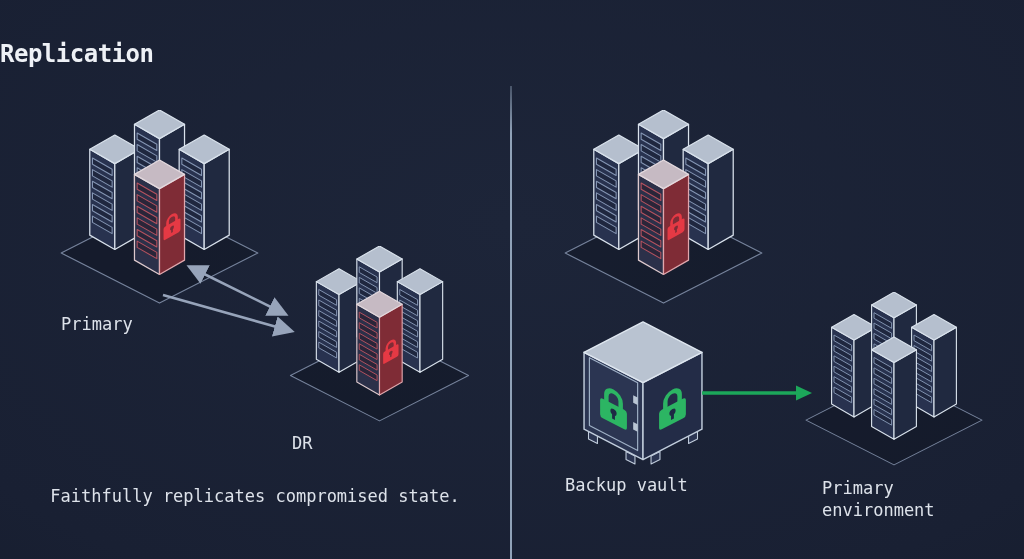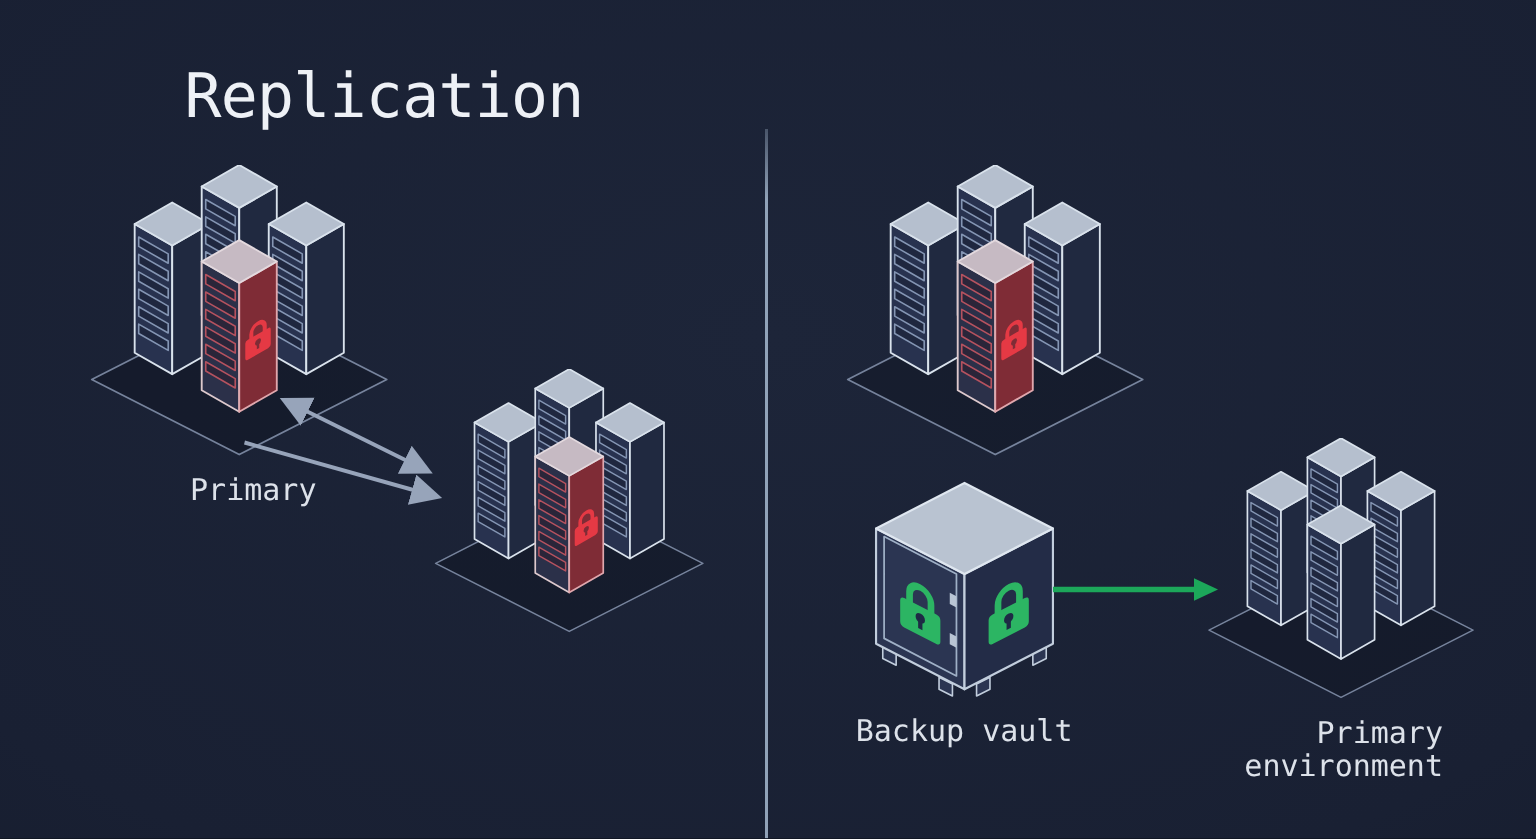--- a/index.html
+++ b/index.html
@@ -3,22 +3,22 @@
 <meta charset="utf-8">
 <style>
   html,body{margin:0;padding:0;background:#0e1420;}
   .stage{
     position:relative;width:1024px;height:559px;overflow:hidden;
     background:radial-gradient(120% 130% at 50% 40%, #1d2539 0%, #192033 55%, #121826 100%);
     font-family:"DejaVu Sans Mono","Liberation Mono",monospace;
     color:#e9edf4;
   }
   .abs{position:absolute;}
-  .title{font-size:41px;font-weight:400;letter-spacing:-0.5px;color:#eef1f6;text-align:center;}
-  .label{font-size:20px;font-weight:400;color:#dde2ea;text-align:right;}
+  .title{font-size:24px;font-weight:700;letter-spacing:-0.5px;color:#eef1f6;}
+  .label{font-size:17px;font-weight:400;color:#dde2ea;text-align:left;}
   .caption{font-size:17px;color:#dde2ea;white-space:nowrap;text-align:center;}
   .divider{width:2px;background:linear-gradient(180deg,rgba(157,176,198,.35) 0%,rgba(157,176,198,.9) 10%,rgba(157,176,198,.9) 100%);}
 
   
   .t-top{fill:#b5bfce;stroke:#d9e2ec;stroke-width:1.4;stroke-linejoin:round;}
   .t-left{fill:#28324f;stroke:#d9e2ec;stroke-width:1.4;stroke-linejoin:round;}
   .t-right{fill:#202940;stroke:#d9e2ec;stroke-width:1.4;stroke-linejoin:round;}
   .t-slot{fill:rgba(14,20,34,.35);stroke:#8495b3;stroke-width:1.2;stroke-linejoin:round;}
   .r-top{fill:#c6bac3;stroke:#e3d9de;stroke-width:1.4;stroke-linejoin:round;}
   .r-left{fill:#2b3049;stroke:#ddc9cd;stroke-width:1.4;stroke-linejoin:round;}
@@ -117,21 +117,23 @@
   <div class="abs label" style="left:61px;top:314px;width:150px">Primary</div>
 
   <svg class="abs" style="left:155px;top:255px" width="150" height="85" viewBox="0 0 150 85">
     <line class="rep-line" x1="35" y1="12" x2="130" y2="59" marker-start="url(#ah)" marker-end="url(#ah)"></line>
     <line class="rep-line" x1="8" y1="40" x2="136" y2="76" marker-end="url(#ah)"></line>
   </svg>
 
   <svg class="abs" style="left:282px;top:246px" width="195" height="183" viewBox="0 0 240 226">
     <use href="#cluster-bad"></use>
   </svg>
+  <div class="abs label" style="left:292px;top:433px;width:150px">DR</div>
 
+  <div class="abs caption" style="left:0;top:486px;width:510px">Faithfully replicates compromised state.</div>
 
   <svg class="abs" style="left:556px;top:110px" width="215" height="202" viewBox="0 0 240 226">
     <use href="#cluster-bad"></use>
   </svg>
 
   <svg class="abs" style="left:576px;top:320px" width="134" height="154" viewBox="0 0 150 172">
     <polygon class="v-foot" points="14,122 24,127 24,138 14,133"></polygon>
     <polygon class="v-foot" points="56,147 66,152 66,161 56,156"></polygon>
     <polygon class="v-foot" points="84,152 94,147 94,156 84,161"></polygon>
     <polygon class="v-foot" points="126,127 136,122 136,133 126,138"></polygon>

